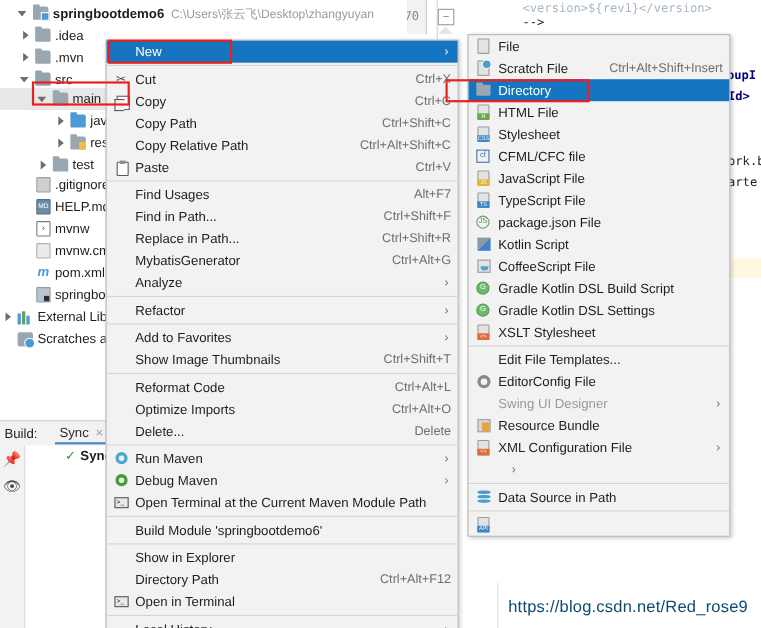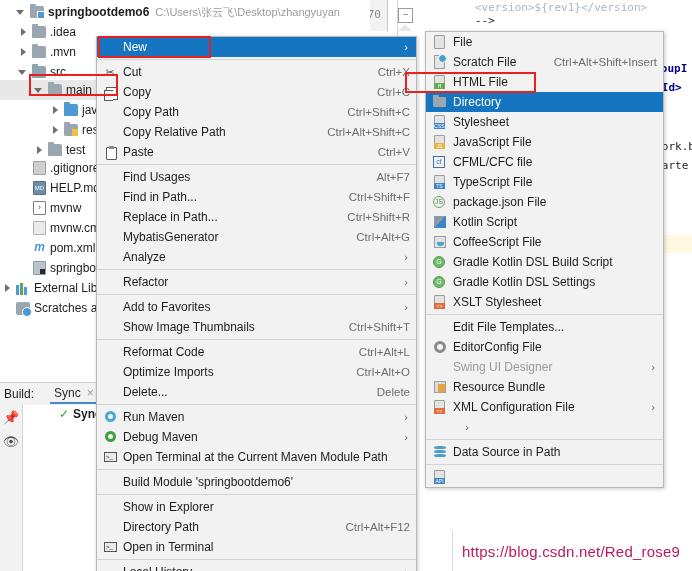--- a/index.html
+++ b/index.html
@@ -550,21 +550,21 @@
     border-left: 7px solid transparent;
     border-right: 7px solid transparent;
     border-bottom: 7px solid #e6e6e6;
     z-index: 5;
   }
 
   
   #watermark {
     position: absolute;
     left: 462px; top: 543px;
-    color: #be185d;
+    color: #0c4a6e;
     font-size: 15px;
     letter-spacing: 0.2px;
     z-index: 2;
     font-family: "Liberation Sans", sans-serif;
   }
   #bottom-strip {
     position: absolute;
     left: 370px; top: 530px; width: 322px; height: 41px;
     background: #ffffff;
   }
@@ -854,55 +854,55 @@
       </span>
     <span class="mi-label">File</span>
   </div>
   <div class="menu-item">
     <span class="sm-icon">
         <span class="scratch-file-ico"></span>
       </span>
     <span class="mi-label">Scratch File</span>
     <span class="mi-shortcut">Ctrl+Alt+Shift+Insert</span>
   </div>
+  <div class="menu-item selected">
+    <span class="sm-icon">
+        <span class="folder-sm"></span>
+      </span>
+    <span class="mi-label">Directory</span>
+  </div>
   <div class="menu-item">
     <span class="sm-icon">
         <span class="doc-ico">
           <span class="tagstrip t-html">H</span>
         </span>
       </span>
     <span class="mi-label">HTML File</span>
   </div>
-  <div class="menu-item selected">
-    <span class="sm-icon">
-        <span class="folder-sm"></span>
-      </span>
-    <span class="mi-label">Directory</span>
-  </div>
   <div class="menu-item">
     <span class="sm-icon">
         <span class="doc-ico">
           <span class="tagstrip t-css">CSS</span>
         </span>
       </span>
     <span class="mi-label">Stylesheet</span>
   </div>
   <div class="menu-item">
     <span class="sm-icon">
+        <span class="cfml-ico">cf</span>
+      </span>
+    <span class="mi-label">CFML/CFC file</span>
+  </div>
+  <div class="menu-item">
+    <span class="sm-icon">
         <span class="doc-ico">
           <span class="tagstrip t-js">JS</span>
         </span>
       </span>
     <span class="mi-label">JavaScript File</span>
-  </div>
-  <div class="menu-item">
-    <span class="sm-icon">
-        <span class="cfml-ico">cf</span>
-      </span>
-    <span class="mi-label">CFML/CFC file</span>
   </div>
   <div class="menu-item">
     <span class="sm-icon">
         <span class="doc-ico">
           <span class="tagstrip t-ts">TS</span>
         </span>
       </span>
     <span class="mi-label">TypeScript File</span>
   </div>
   <div class="menu-item">

